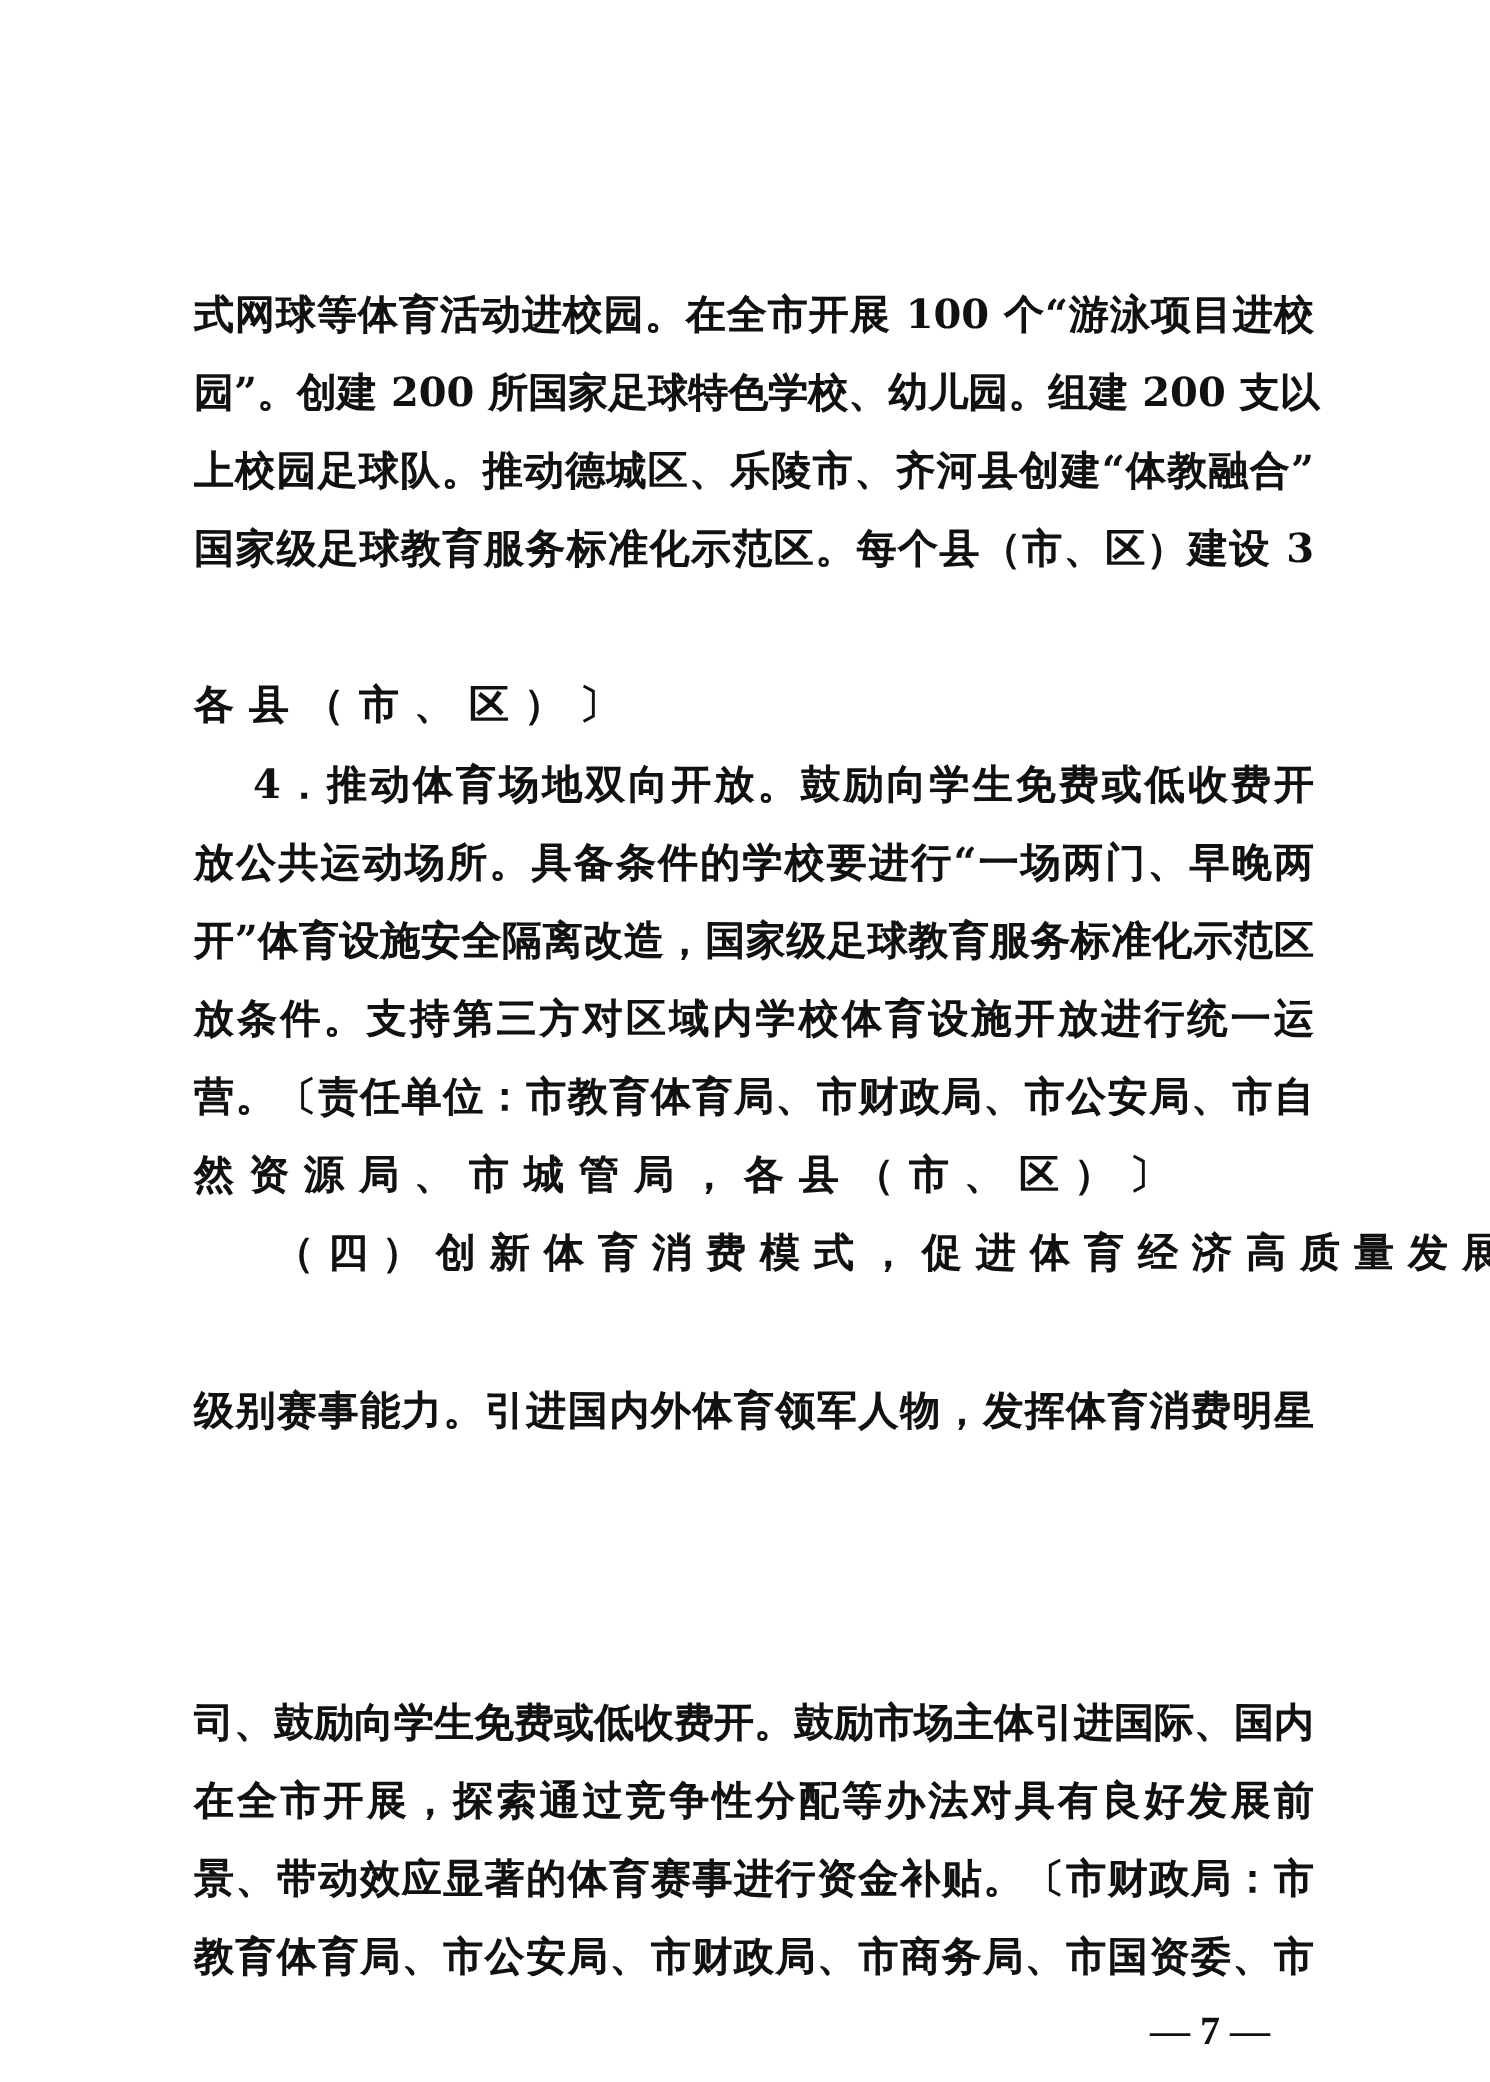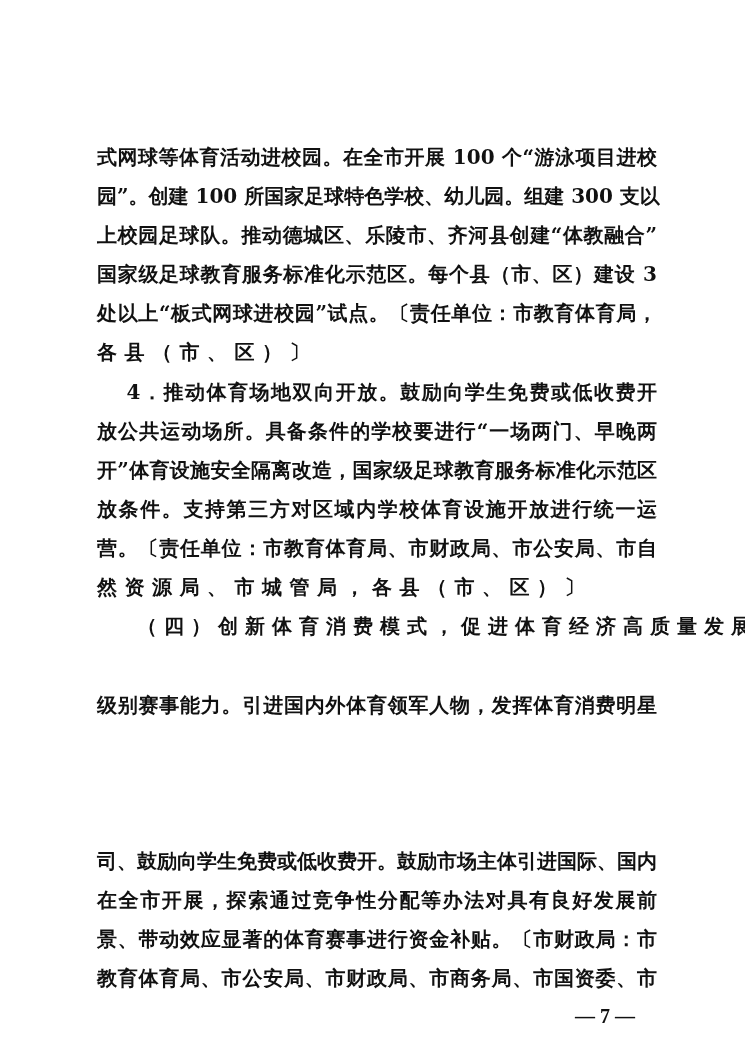--- a/index.html
+++ b/index.html
@@ -13,24 +13,23 @@
   .line.heading { text-align-last:left; letter-spacing:7px; }
   .page-number { position:absolute; left:570px; top:930px; width:70px; height:30px;
                  line-height:30px; font-size:20px; font-weight:bold; text-align:center;
                  font-family:"Liberation Serif", serif; }
 </style>
 </head>
 <body>
 
 <div class="page">
   <div class="line" style="top:122px">式网球等体育活动进校园。在全市开展 100 个“游泳项目进校</div>
-  <div class="line" style="top:161px">园”。创建 100 所国家足球特色学校、幼儿园。组建 300 支以</div>
+  <div class="line" style="top:161px">园”。创建 200 所国家足球特色学校、幼儿园。组建 200 支以</div>
   <div class="line" style="top:200px">上校园足球队。推动德城区、乐陵市、齐河县创建“体教融合”</div>
   <div class="line" style="top:239px">国家级足球教育服务标准化示范区。每个县（市、区）建设 3</div>
-  <div class="line" style="top:278px">处以上“板式网球进校园”试点。〔责任单位：市教育体育局，</div>
   <div class="line last" style="top:317px">各县（市、区）〕</div>
   <div class="line" style="top:357px; left:105px; width:552px">　4．推动体育场地双向开放。鼓励向学生免费或低收费开</div>
   <div class="line" style="top:396px">放公共运动场所。具备条件的学校要进行“一场两门、早晚两</div>
   <div class="line" style="top:435px">开”体育设施安全隔离改造，国家级足球教育服务标准化示范区</div>
   <div class="line" style="top:474px">放条件。支持第三方对区域内学校体育设施开放进行统一运</div>
   <div class="line" style="top:513px">营。〔责任单位：市教育体育局、市财政局、市公安局、市自</div>
   <div class="line last" style="top:552px">然资源局、市城管局，各县（市、区）〕</div>
   <div class="line heading" style="top:591px; left:110px">　（四）创新体育消费模式，促进体育经济高质量发展</div>
   <div class="line" style="top:670px">级别赛事能力。引进国内外体育领军人物，发挥体育消费明星</div>
   <div class="line" style="top:826px">司、鼓励向学生免费或低收费开。鼓励市场主体引进国际、国内</div>

